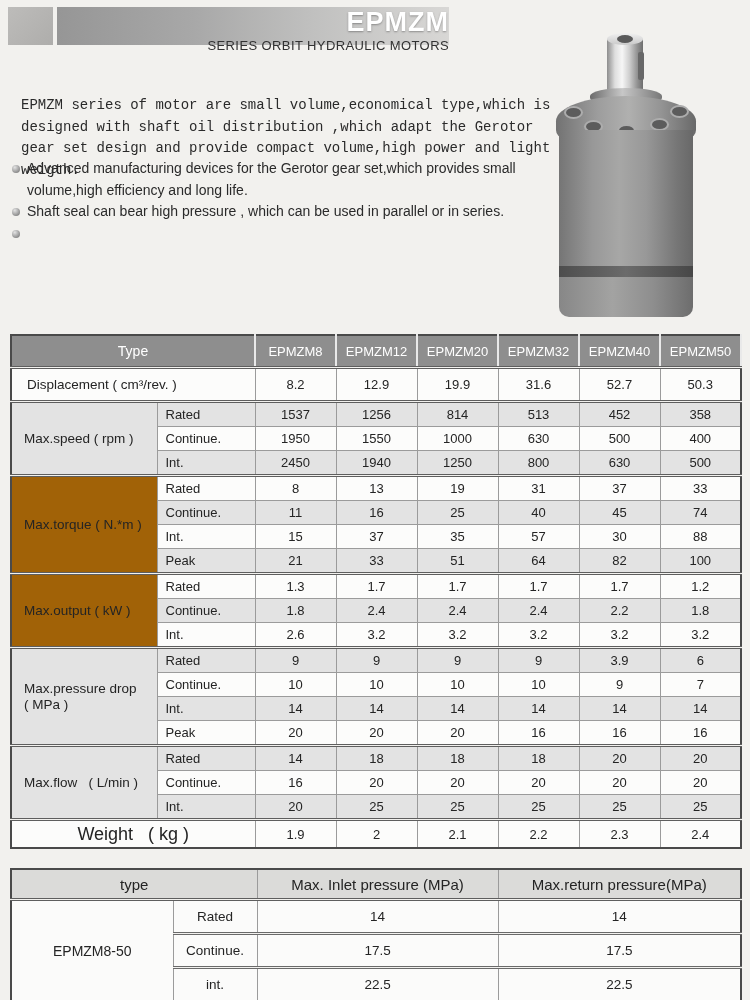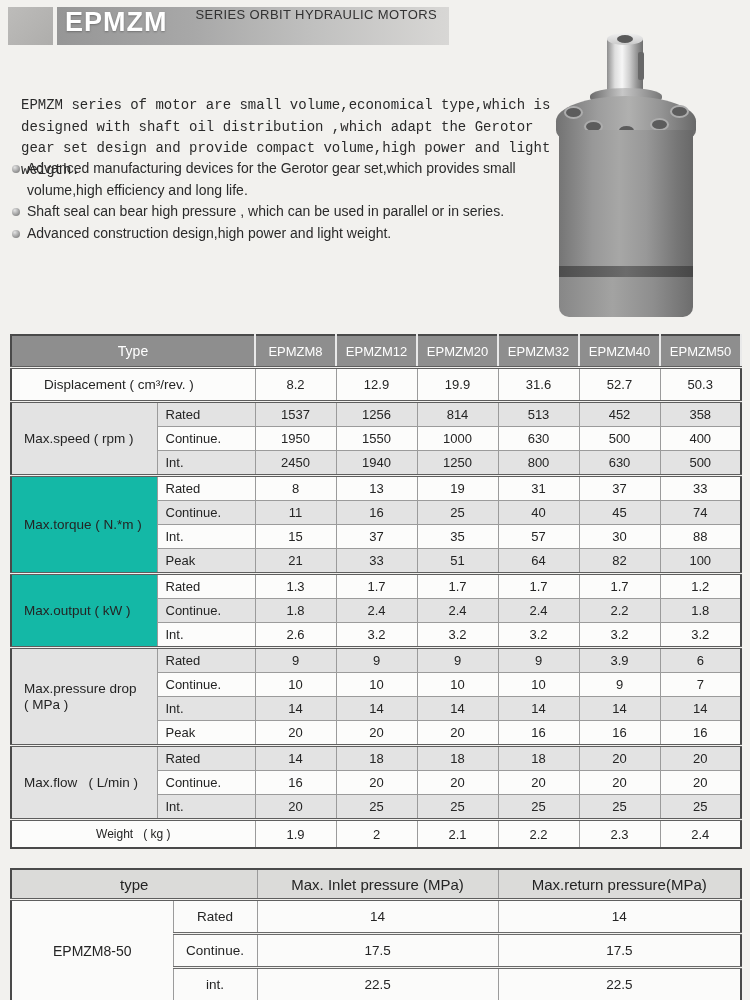--- a/index.html
+++ b/index.html
@@ -7,21 +7,21 @@
     position:relative;width:750px;height:1000px;margin:0 auto;
     background:#f2f1ee;
     font-family:"Liberation Sans","DejaVu Sans",sans-serif;
     color:#2a2a2a;overflow:hidden;
   }
   
   .corner-square{position:absolute;left:8px;top:7px;width:45px;height:38px;
     background:linear-gradient(135deg,#bdbcba,#aeadab);}
   .banner{position:absolute;left:57px;top:7px;width:392px;height:38px;
     background:linear-gradient(to right,#969696,#a8a8a8 35%,#c0c0bf 65%,#d8d7d5);
-    display:flex;align-items:flex-start;}
+    display:flex;align-items:flex-end;flex-direction:column;}
   .brand{font-size:27px;font-weight:bold;color:#ffffff;letter-spacing:1px;
     margin-left:8px;text-shadow:0 1px 2px rgba(60,60,60,.45);}
   .subtitle{font-size:13px;color:#323232;letter-spacing:.4px;margin-left:28px;font-weight:500;}
   
   .intro{position:absolute;left:10px;top:84px;width:548px;font-size:14px;line-height:21.5px;margin:11px;font-family:Liberation Mono, monospace;}
   .features{position:absolute;left:10px;top:158px;width:548px;font-size:14px;line-height:21.5px;}
   .features-title{font-weight:bold;margin-bottom:2px;}
   .feature-item{position:relative;padding-left:17px;}
   .bullet{position:absolute;left:2px;top:7px;width:8px;height:8px;border-radius:50%;
     background:radial-gradient(circle at 35% 30%,#e3e3e3,#8f8f8f 70%,#6d6d6d);}
@@ -50,25 +50,25 @@
     letter-spacing:.3px;color:#1e1e1e;}
   
   table{border-collapse:collapse;table-layout:fixed;border-radius:6px;}
   .spec-table{position:absolute;left:10px;top:334px;width:730px;border:2px solid #4a4a4a;}
   .spec-table th,.spec-table td{border:1px solid #9b9b9b;font-size:13px;text-align:center;
     padding:0;height:23px;background:#fcfcfb;color:#242424;overflow:hidden;}
   .spec-table thead th{background:#8e8e8e;color:#ffffff;font-weight:400;height:30px;
     border-right:2px solid #e9e9e9;border-bottom:2px solid #f2f1ee;border-top:2px solid #4a4a4a;}
   .spec-table thead th.type-th{font-size:14px;}
   .spec-table tr.shaded td{background:#e3e3e3;}
-  .spec-table td.glabel{background:#14b8a6;text-align:left;padding-left:12px;font-size:13.5px;
+  .spec-table td.glabel{background:#a16207;text-align:left;padding-left:12px;font-size:13.5px;
     white-space:pre-line;line-height:16px;}
   .spec-table td.slbl{text-align:left;padding-left:8px;}
-  .spec-table td.disp{text-align:left;padding-left:32px;height:31px;font-size:13.5px;}
-  .spec-table td.wlabel{height:26px;font-size:12px;background:#fcfcfb;margin-top:40px;}
+  .spec-table td.disp{text-align:left;padding-left:15px;height:31px;font-size:13.5px;}
+  .spec-table td.wlabel{height:26px;font-size:18px;background:#fcfcfb;margin-top:40px;}
   .spec-table tr.group-start td{border-top:3px double #5e5e5e;}
   
   .ptable{position:absolute;left:10px;top:868px;width:730px;border:2px solid #4a4a4a;}
   .ptable th,.ptable td{border:1px solid #9b9b9b;padding:0;overflow:hidden;color:#242424;background:#fbfbfa;}
   .ptable thead th{background:#dbdbd9;font-weight:400;font-size:15px;height:28px;
     border-bottom:3px double #5e5e5e;}
   .ptable td{height:31px;font-size:13.5px;text-align:center;}
   .ptable tr.sep td{border-top:3px double #6a6a6a;}
   .ptable td.model{font-size:14px;}
 </style>
@@ -89,21 +89,20 @@
     <div class="feature-item">
       <span class="bullet"></span>
       <span>Advanced manufacturing devices for the Gerotor gear set,which provides small volume,high efficiency and long life.</span>
     </div>
     <div class="feature-item">
       <span class="bullet"></span>
       <span>Shaft seal can bear high pressure , which can be used in parallel or in series.</span>
     </div>
     <div class="feature-item">
       <span class="bullet"></span>
-      <span>Advanced construction design,high power and light weight.</span>
     </div>
   </div>
 
   <div class="motor">
     <div class="m-shaft"></div>
     <div class="m-shaft-top"></div>
     <div class="m-shaft-hole"></div>
     <div class="m-keyway"></div>
     <div class="m-collar"></div>
     <div class="m-flange"></div>

